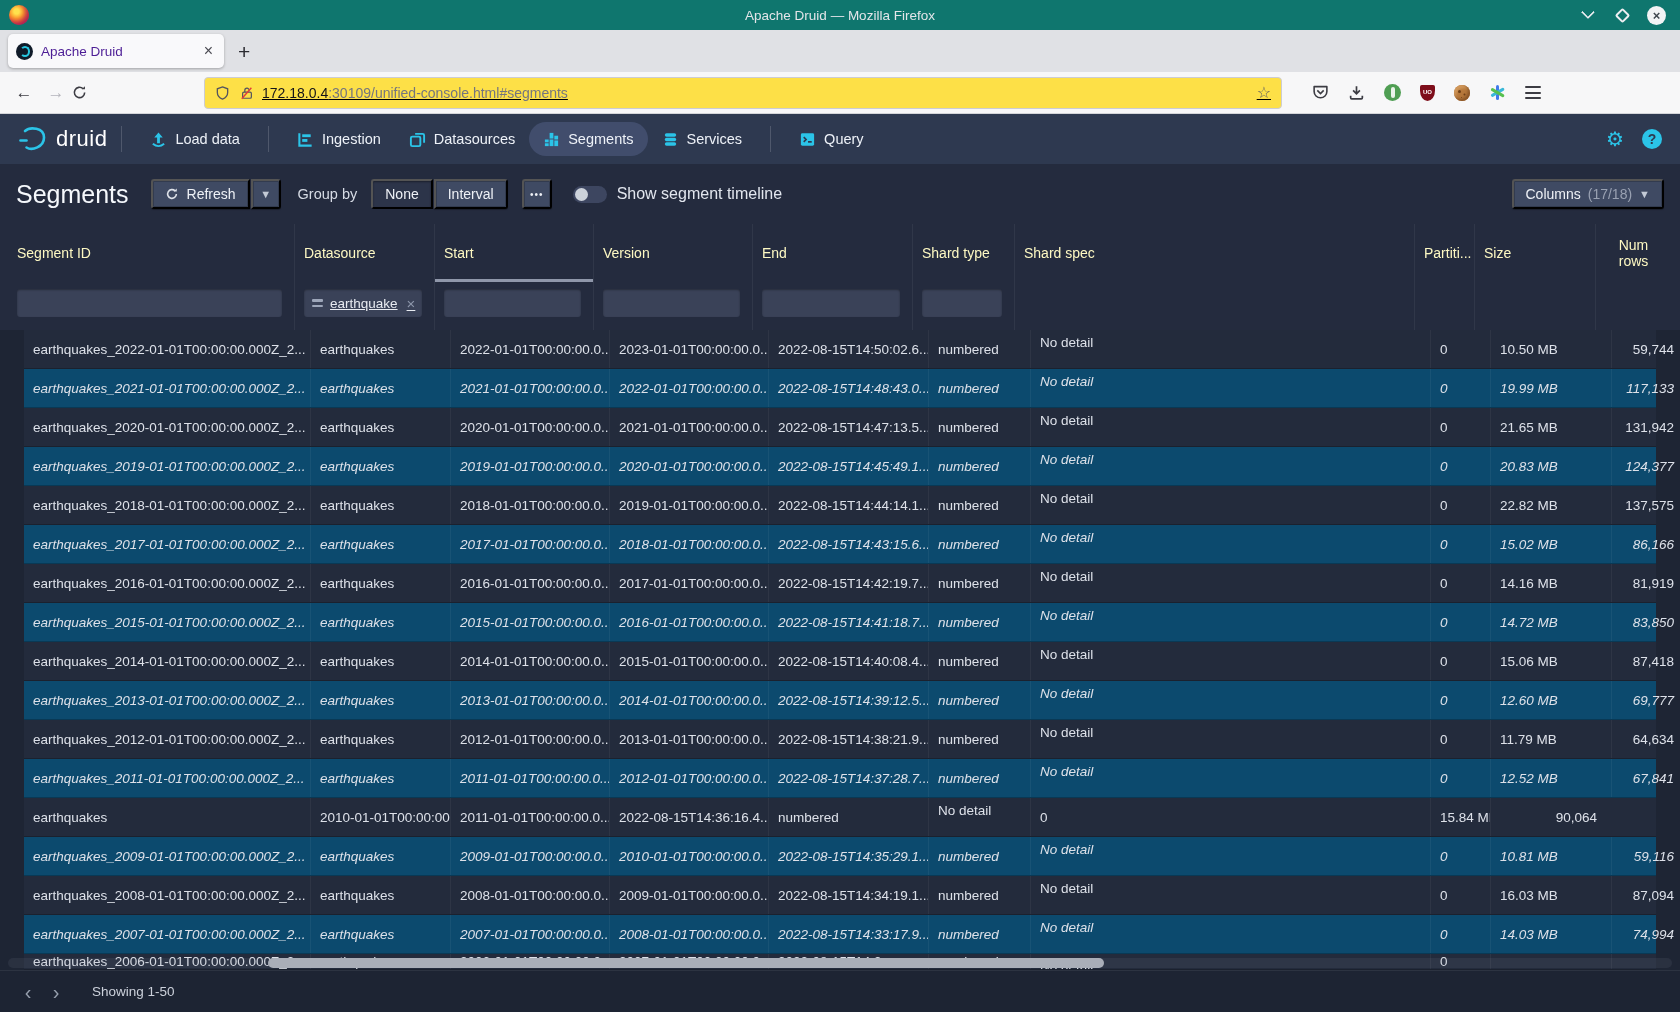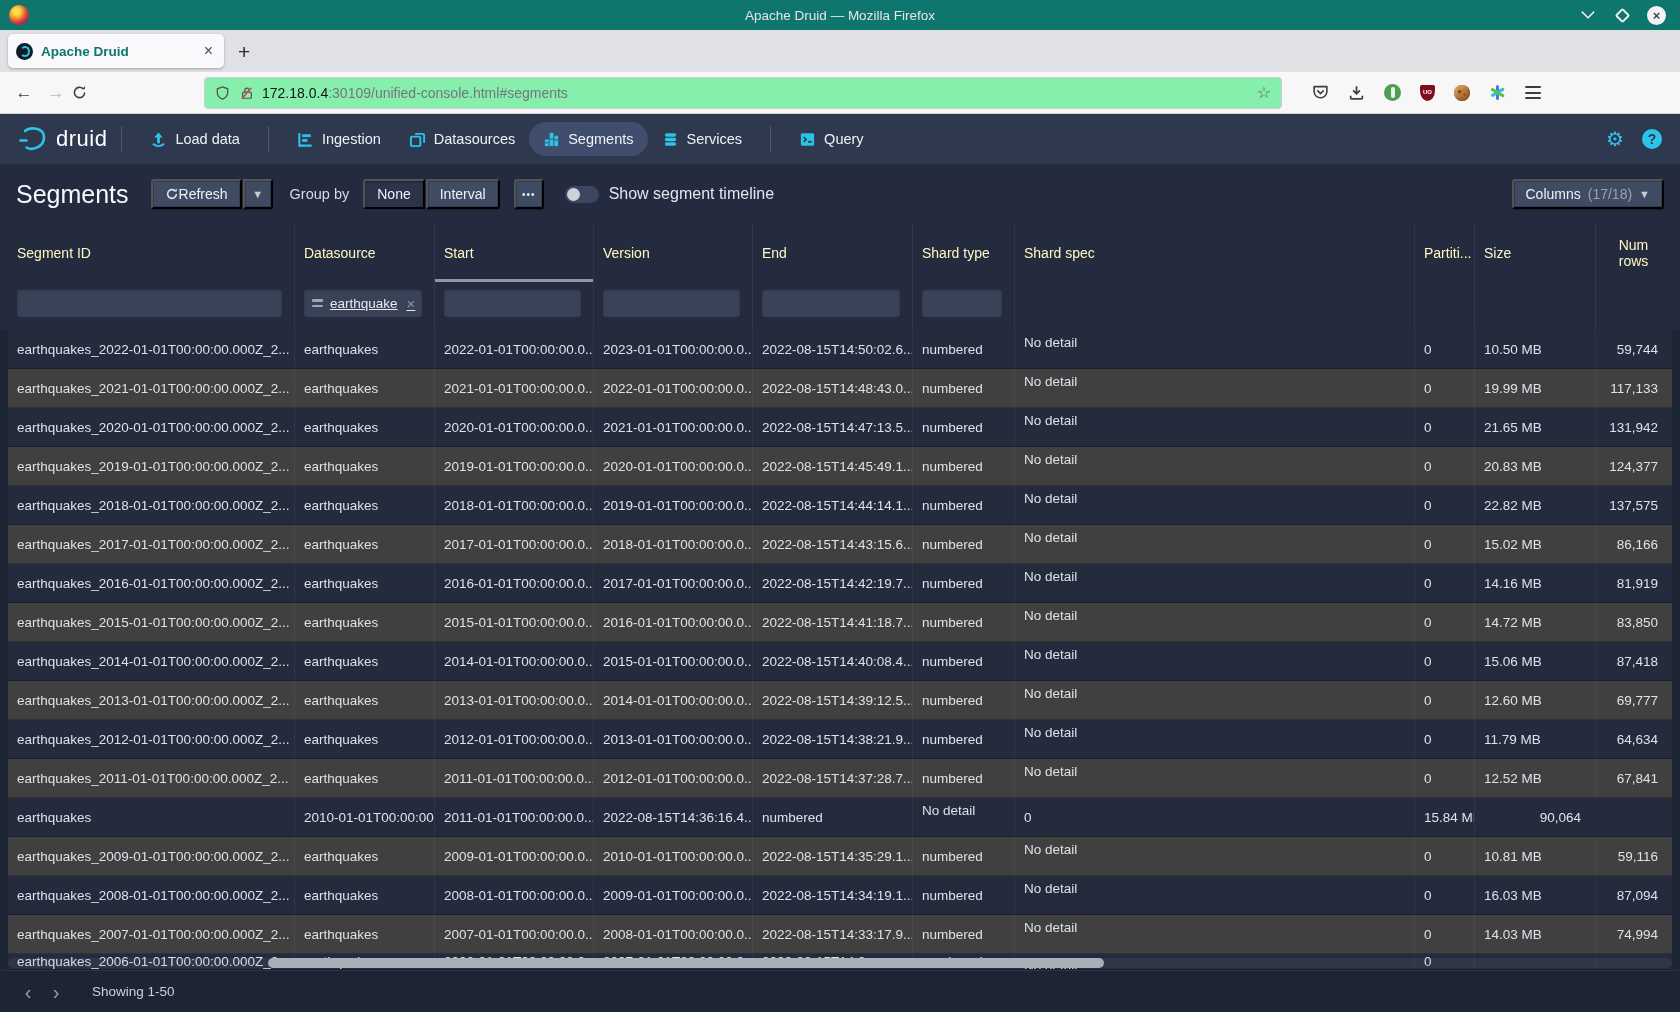--- a/index.html
+++ b/index.html
@@ -24,32 +24,32 @@
   .wc-close { width:19px; height:19px; border-radius:50%; background:#f2f3f5; color:#3e454d;
               font-size:13px; font-weight:bold; line-height:19px; text-align:center; }
 
   
   .tabbar { height:42px; background:#e0e1e5; display:flex; align-items:flex-end; flex:none; }
   .tab { width:216px; height:34px; margin:0 0 4px 8px; background:#f9f9fb; border-radius:5px;
          box-shadow:0 1px 3px rgba(0,0,0,.28); display:flex; align-items:center; padding:0 8px; }
   .favicon { width:17px; height:17px; border-radius:50%; background:#101b29; position:relative; flex:none; }
   .favicon::after { content:''; position:absolute; inset:3px 3px 3px 4px; border:2px solid #27c6e0;
                     border-left-color:transparent; border-radius:50%; }
-  .tab-label { font-size:13.5px; color:#0f766e; margin-left:8px; flex:1;font-weight:bold; }
+  .tab-label { font-size:13.5px; color:#4c1d95; margin-left:8px; flex:1; }
   .tab-close { color:#4a4a52; font-size:16px; padding:0 3px; }
   .newtab { color:#2b2b31; font-size:21px; font-weight:300; margin:0 0 8px 14px; }
 
   
   .toolbar { height:42px; background:#f7f7f8; border-bottom:1px solid #d4d5d9;
              display:flex; align-items:center; flex:none; }
   .navbtn { font-size:17px; color:#3c3c43; width:32px; text-align:center; }
   .navbtn.disabled { color:#b4b4bb; }
   .toolbar svg { display:block; }
-  .urlbar { height:32px; width:1078px; margin-left:100px; background:#86efac; border:1px solid #ccccd3;
-            border-radius:4px; display:flex; align-items:center; padding:0 10px; }
+  .urlbar { height:32px; width:1078px; margin-left:100px; background:#fde047; border:1px solid #ccccd3;
+            border-radius:4px; display:flex; align-items:center; padding:0 10px;text-decoration:underline; }
   .url-text { font-size:14px; margin-left:8px; flex:1; white-space:nowrap; overflow:hidden; }
   .url-host { color:#15141a; }
   .url-path { color:#75757e; }
   .star { color:#5a5a63; font-size:16px; }
   .ext-icons { display:flex; align-items:center; gap:19px; margin-left:30px; }
   .uo-shield { width:15px; height:16px; background:#7e0e1b; border-radius:2px 2px 55% 55%/2px 2px 70% 70%;
                color:#fff; font-size:6px; font-weight:bold; text-align:center; line-height:14px; }
   .cookie { width:16px; height:16px; border-radius:50%; background:#b5773a;
             box-shadow:inset -2px -2px 3px #8a5526, inset 2px 3px 3px #d29a5d; position:relative; }
   .cookie::after{ content:''; position:absolute; left:4px; top:5px; width:3px; height:3px; border-radius:50%;
@@ -81,21 +81,21 @@
           font-size:14px; font-weight:bold; text-align:center; line-height:20px; }
 
   
   .viewheader { height:60px; background:#242b3e; display:flex; align-items:center; flex:none; padding:0 16px; }
   .view-title { font-size:25px; color:#f5f8fc; font-weight:400; }
   .btn { background:#3f4a63; color:#eef1f6; border-radius:3px; font-size:14px; height:30px;
          display:flex; align-items:center; justify-content:center; padding:0 12px;
          box-shadow:inset 0 0 0 1px rgba(0,0,0,.2), 0 1px 1px rgba(0,0,0,.3); }
   .btn.active { background:#2c3449; box-shadow:inset 0 1px 2px rgba(0,0,0,.4); }
   .split { display:flex; margin-left:22px; }
-  .split .main { border-radius:3px 0 0 3px; gap:0; }
+  .split .main { border-radius:3px 0 0 3px; gap:8px; }
   .split .caret-part { border-radius:0 3px 3px 0; width:30px; padding:0; margin-left:1px; }
   .caret { font-size:11px; color:#c3cad6; }
   .groupby-label { font-size:14.5px; color:#d7dce5; margin-left:17px; }
   .btn-group { display:flex; margin-left:14px; }
   .btn-group .btn:first-child { border-radius:3px 0 0 3px; }
   .btn-group .btn:last-child { border-radius:0 3px 3px 0; margin-left:1px; }
   .more-btn { margin-left:14px; width:30px; padding:0; letter-spacing:1px; font-size:10px; }
   .switch { margin-left:21px; width:34px; height:17px; border-radius:9px; background:#3d4660; position:relative; }
   .switch .knob { position:absolute; left:2px; top:2px; width:13px; height:13px; border-radius:50%; background:#ccd2da; }
   .switch-label { font-size:16px; color:#e2e6ee; margin-left:10px; }
@@ -116,24 +116,24 @@
   .filterrow .fcell { border-left:1px solid rgba(255,255,255,.06); display:flex; align-items:center; }
   .filterrow .fcell:first-child { border-left:none; }
   .filter-input { height:28px; flex:1; margin:0 12px 6px 9px; background:#3a4258; border-radius:3px;
                   box-shadow:inset 0 1px 2px rgba(0,0,0,.35); display:flex; align-items:center;
                   padding:0 8px; min-width:0; }
   .ftag { display:flex; align-items:center; gap:7px; color:#e8ebf1; font-size:13.5px; white-space:nowrap;text-decoration:underline; }
   .eq-icon { display:flex; flex-direction:column; gap:3px; }
   .eq-icon span { width:11px; height:2.4px; background:#9da6b9; border-radius:1px; }
   .tag-x { color:#8d97ab; font-size:15px; margin-left:2px; }
 
-  .tbody { flex:1; overflow:hidden; padding:0 8px; position:relative; }
+  .tbody { flex:1; overflow:hidden; padding:0 24px; position:relative; }
   .trow { height:39px; border-bottom:1px solid rgba(0,0,0,.22); }
   .trow.odd { background:#232b3c; }
-  .trow.even { background:#404040; }
+  .trow.even { background:#0c4a6e;font-style:italic; }
   .trow.partial { height:16px; overflow:hidden; }
   .trow .cell { display:flex; align-items:center; padding-left:9px; font-size:13.5px; color:#dde1e9;
                 border-left:1px solid rgba(255,255,255,.05); overflow:hidden; white-space:nowrap; }
   .trow .cell:first-child { border-left:none; }
   .trow .cell.top { align-items:flex-start; padding-top:5px; }
   .trow .cell.num { justify-content:flex-end; padding-right:14px; }
 
   .hscroll { position:absolute; left:8px; right:8px; bottom:2px; height:10px; border-radius:5px;
              background:rgba(130,140,160,.12); }
   .hscroll .thumb { position:absolute; left:260px; width:836px; top:0; height:10px; border-radius:5px;

